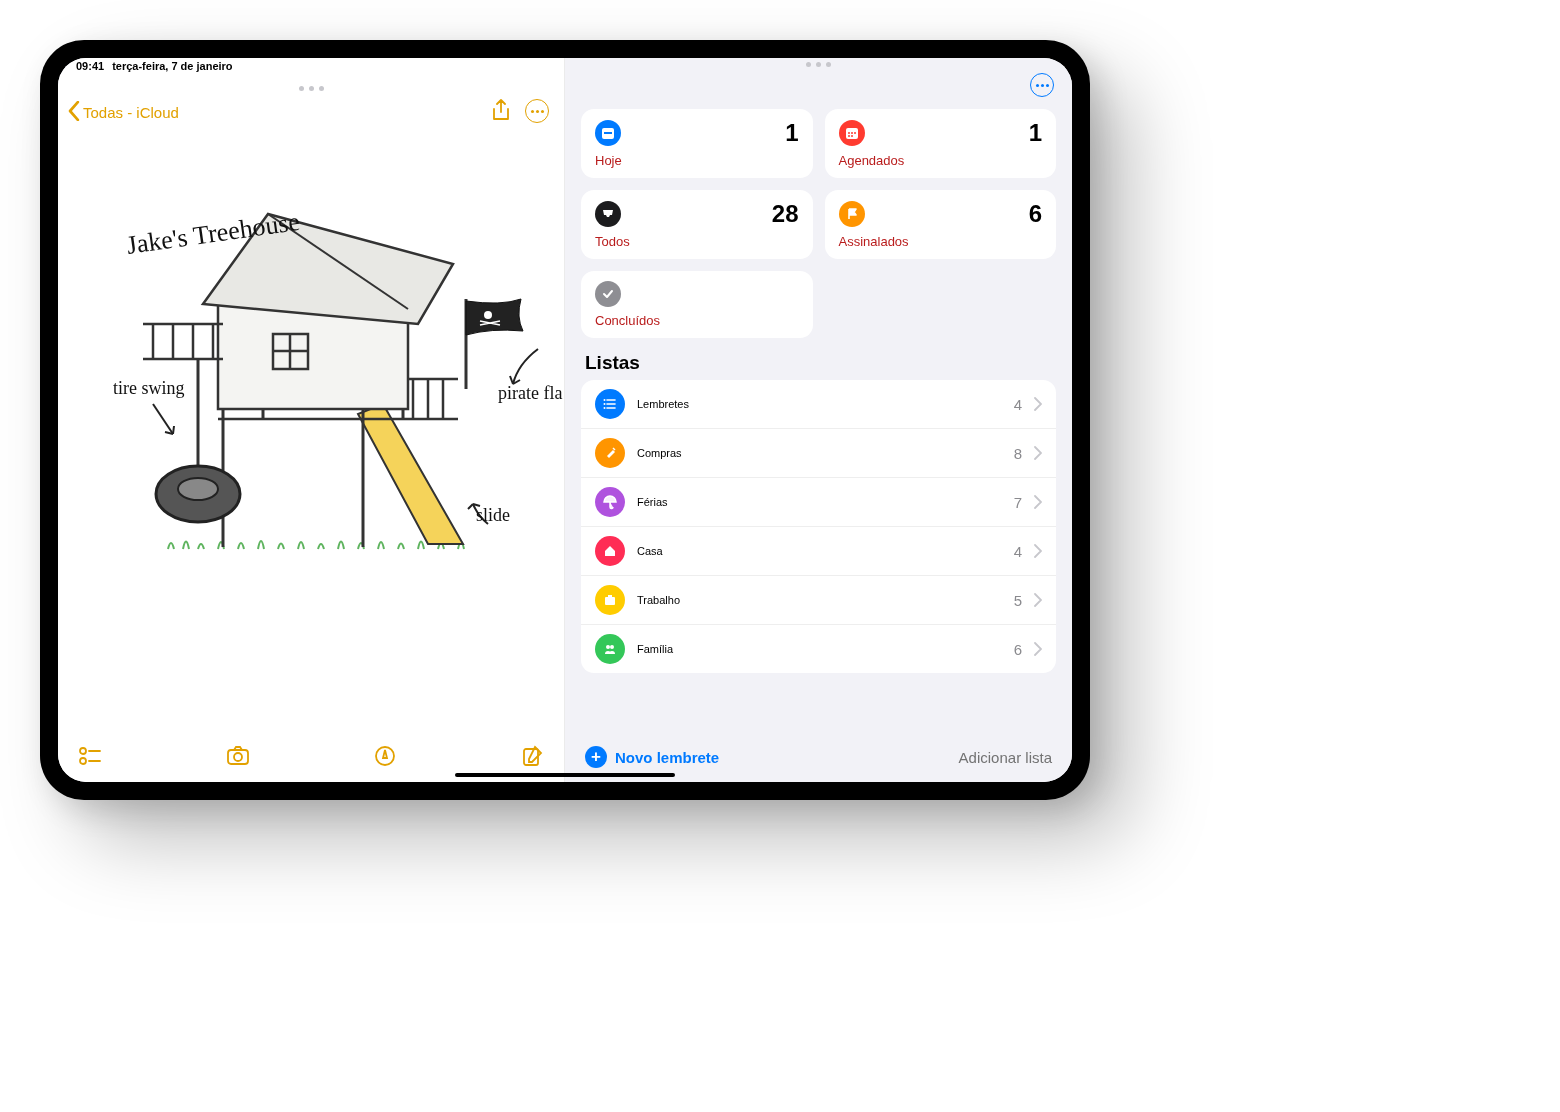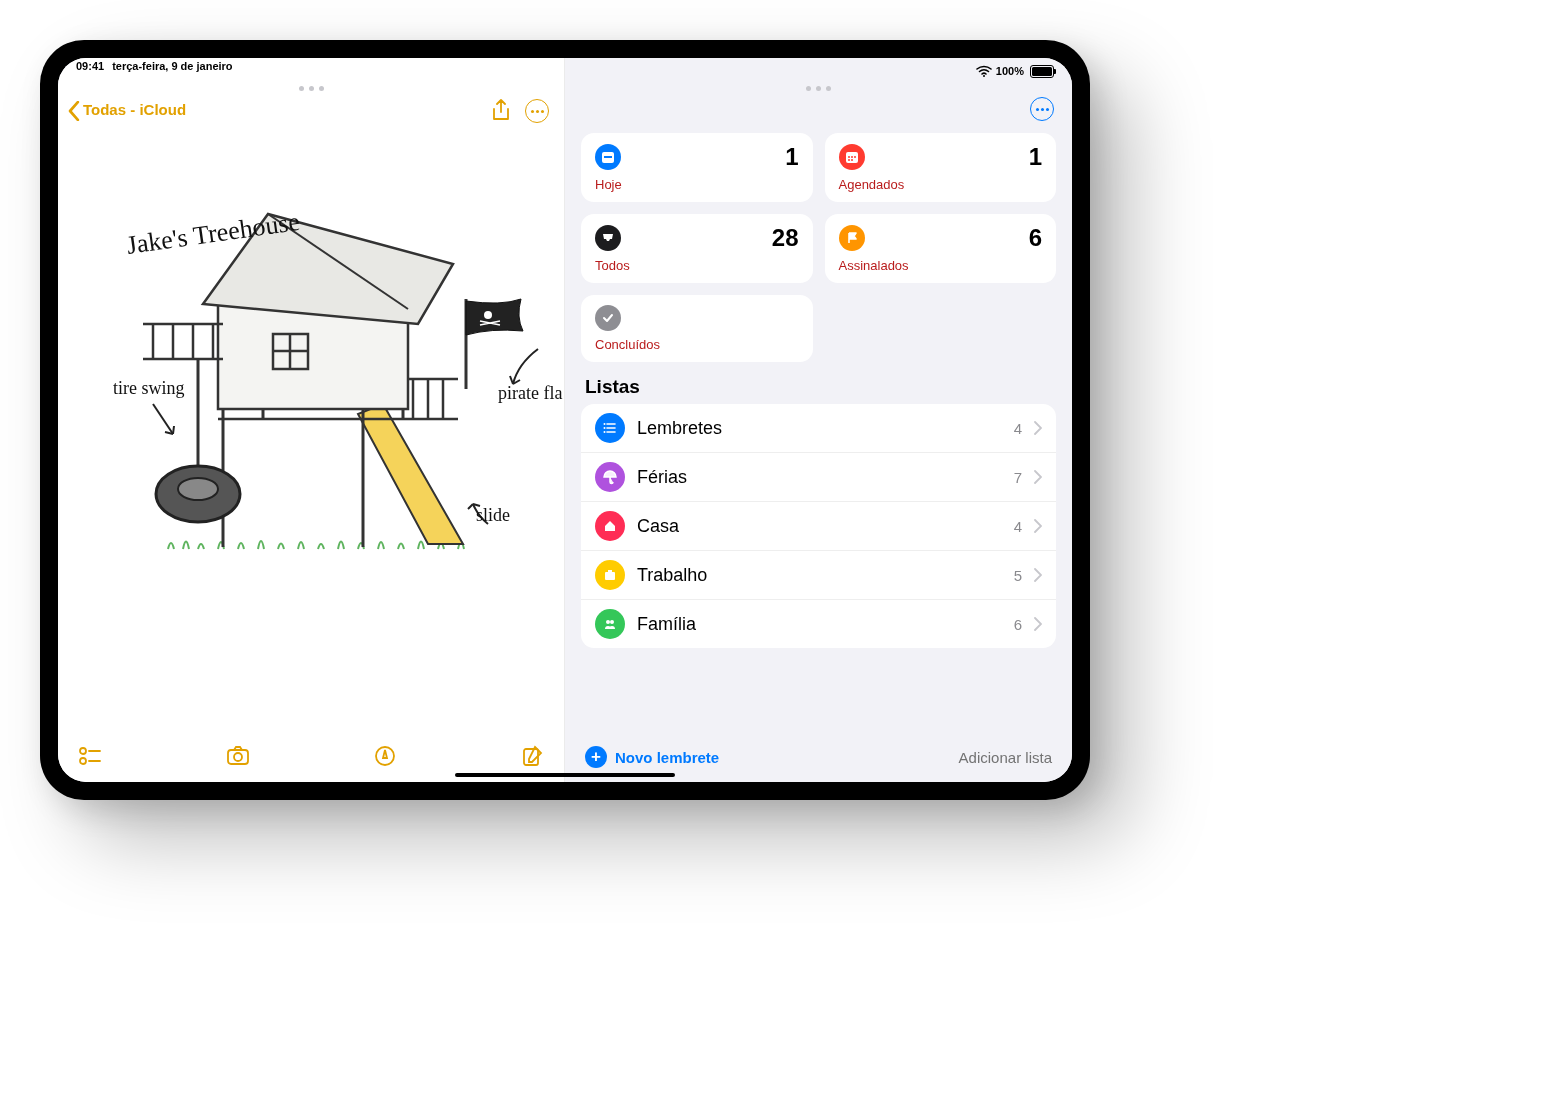--- a/index.html
+++ b/index.html
@@ -80,24 +80,24 @@
     background: #c7c7cc;
   }
   .notes-header {
     display: flex;
     align-items: center;
     padding: 6px 16px 6px 10px;
     gap: 8px;
   }
   .back-btn {
     display: flex;
-    align-items: flex-start;
+    align-items: flex-end;
     color: #e2a100;
     font-size: 15px;
-    font-weight: 700;
+    font-weight: 400;
     gap: 2px;
   }
   .notes-meta {
     flex: 1;
     text-align: center;
     font-size: 11px;
     color: #e8e8e8;
     line-height: 1.3;
   }
   .notes-actions {
@@ -198,21 +198,21 @@
   }
   .list-row:last-child { border-bottom: none; align-items: center; }
   .list-icon {
     width: 30px; height: 30px; border-radius: 50%;
     display: flex; align-items: center; justify-content: center;
     color: #fff;
     flex-shrink: 0;
   }
   .list-name {
     flex: 1;
-    font-size: 18px;
+    font-size: 11px;
   }
   .list-count {
     font-size: 15px;
     color: #8a8a8e;
   }
   .chevron {
     color: #c7c7cc;
   }
   .rem-footer {
     margin-top: auto;
@@ -280,21 +280,21 @@
 </head>
 <body>
 
 <div class="ipad">
   <div class="screen">
 
     <div class="split-left">
       <div class="status-bar">
         <span>09:41</span>
         <span style="width:8px"></span>
-        <span>terça-feira, 9 de janeiro</span>
+        <span>terça-feira, 7 de janeiro</span>
       </div>
       <div class="dots">
         <span></span>
           <span></span>
           <span></span>
       </div>
       <div class="notes-header">
         <div class="back-btn">
           <svg width="13" height="20" viewBox="0 0 10 18">
               <path d="M8 1 L1 9 L8 17" stroke="#e2a100" stroke-width="2.4" fill="none" stroke-linecap="round" stroke-linejoin="round"></path>
@@ -422,36 +422,20 @@
                 <path d="M14 3l6 6-9 9H8v-3z"></path>
               </g>
             </svg>
         </div>
       </div>
     </div>
 
     <div class="divider"></div>
 
     <div class="split-right">
-      <div class="status-bar">
-        <div class="status-right">
-          <svg width="16" height="12" viewBox="0 0 16 12">
-              <g stroke="#000" stroke-width="1.6" fill="none" stroke-linecap="round">
-                <path d="M1 4a11 11 0 0114 0"></path>
-                <path d="M3.5 6.5a7 7 0 019 0"></path>
-                <path d="M6 9a3 3 0 014 0"></path>
-              </g>
-              <circle cx="8" cy="11" r="1" fill="#000"></circle>
-            </svg>
-          <span>100%</span>
-          <span class="battery">
-              <span class="fill"></span>
-            </span>
-        </div>
-      </div>
       <div class="dots">
         <span></span>
           <span></span>
           <span></span>
       </div>
       <div class="reminders-header">
         <div class="icon-btn rem-blue">
           <span class="ellipsis-circle">
               <i></i>
               <i></i>
@@ -543,20 +527,33 @@
                 </g>
               </svg>
             </span>
           <span class="list-name">Lembretes</span>
           <span class="list-count">4</span>
           <svg class="chevron" width="8" height="14" viewBox="0 0 8 14">
               <path d="M1 1l6 6-6 6" stroke="currentColor" stroke-width="1.8" fill="none" stroke-linecap="round"></path>
             </svg>
         </div>
         <div class="list-row">
+          <span class="list-icon" style="background:#ff9500">
+              <svg width="16" height="16" viewBox="0 0 16 16">
+                <path d="M5 11l6-6 2 2-6 6z" fill="#fff"></path>
+                <path d="M11 3l2 2" stroke="#fff" stroke-width="1.5"></path>
+              </svg>
+            </span>
+          <span class="list-name">Compras</span>
+          <span class="list-count">8</span>
+          <svg class="chevron" width="8" height="14" viewBox="0 0 8 14">
+              <path d="M1 1l6 6-6 6" stroke="currentColor" stroke-width="1.8" fill="none" stroke-linecap="round"></path>
+            </svg>
+        </div>
+        <div class="list-row">
           <span class="list-icon" style="background:#af52de">
               <svg width="16" height="16" viewBox="0 0 16 16">
                 <path d="M2 8a6 6 0 0112 0H2zM8 8v5a1.5 1.5 0 003 0" stroke="#fff" stroke-width="1.5" fill="#fff" fill-opacity="0.9"></path>
               </svg>
             </span>
           <span class="list-name">Férias</span>
           <span class="list-count">7</span>
           <svg class="chevron" width="8" height="14" viewBox="0 0 8 14">
               <path d="M1 1l6 6-6 6" stroke="currentColor" stroke-width="1.8" fill="none" stroke-linecap="round"></path>
             </svg>

